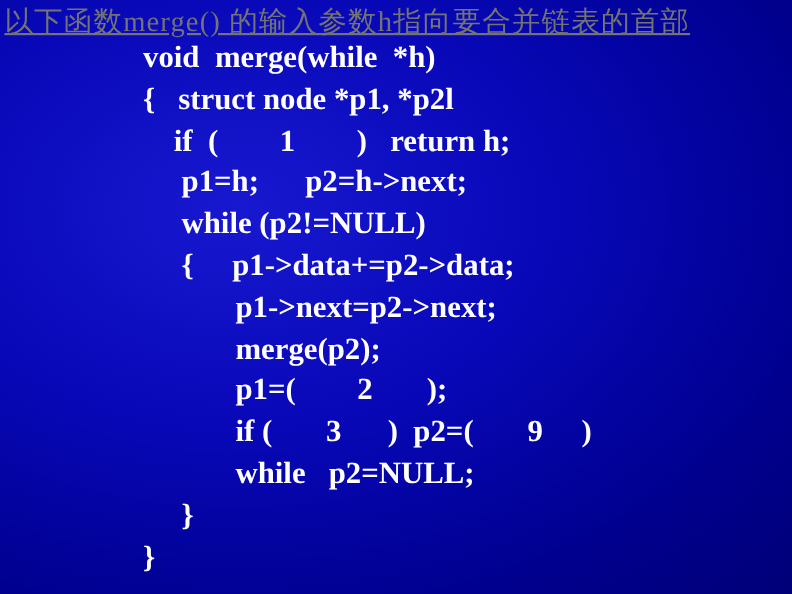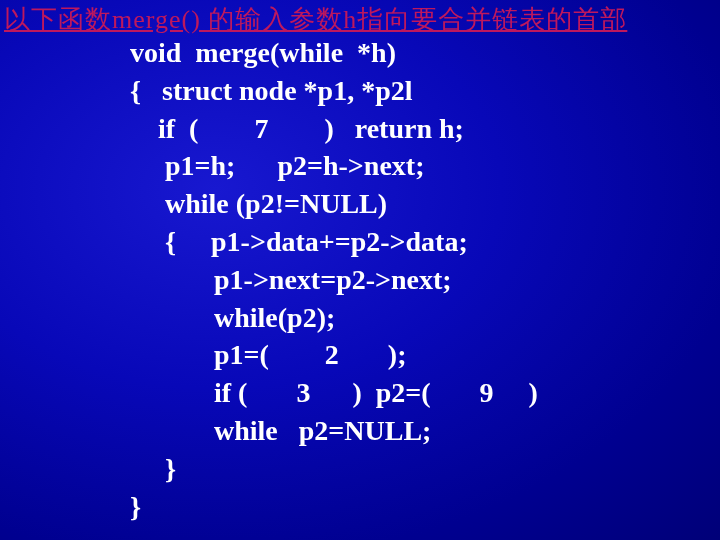--- a/index.html
+++ b/index.html
@@ -12,21 +12,21 @@
   body {
     background: radial-gradient(ellipse at 30% 35%, #1818d0 0%, #0808b8 40%, #000090 75%, #000078 100%);
     font-family: "Times New Roman", "SimSun", serif;
     color: #fff;
   }
   .title {
     position: absolute;
     left: 4px;
     top: 2px;
     font-size: 26px;
-    color: #be185d;
+    color: #737373;
     text-decoration: underline;
     letter-spacing: 1px;
     white-space: nowrap;
   }
   .code-block {
     position: absolute;
     left: 130px;
     top: 34px;
     font-family: "Times New Roman", serif;
     font-size: 28px;
@@ -36,23 +36,23 @@
     white-space: pre;
   }
 </style>
 </head>
 <body>
 
 <div class="title">以下函数merge() 的输入参数h指向要合并链表的首部</div>
 
 <div class="code-block"><span>void  merge(while  *h)</span>
 <span>{   struct node *p1, *p2l</span>
-<span>    if  (        7        )   return h;</span>
+<span>    if  (        1        )   return h;</span>
 <span>     p1=h;      p2=h-&gt;next;</span>
 <span>     while (p2!=NULL)</span>
 <span>     {     p1-&gt;data+=p2-&gt;data;</span>
 <span>            p1-&gt;next=p2-&gt;next;</span>
-<span>            while(p2);</span>
+<span>            merge(p2);</span>
 <span>            p1=(        2       );</span>
 <span>            if (       3      )  p2=(       9     )</span>
 <span>            while   p2=NULL;</span>
 <span>     }</span>
 <span>}</span></div>
 
 </body></html>

